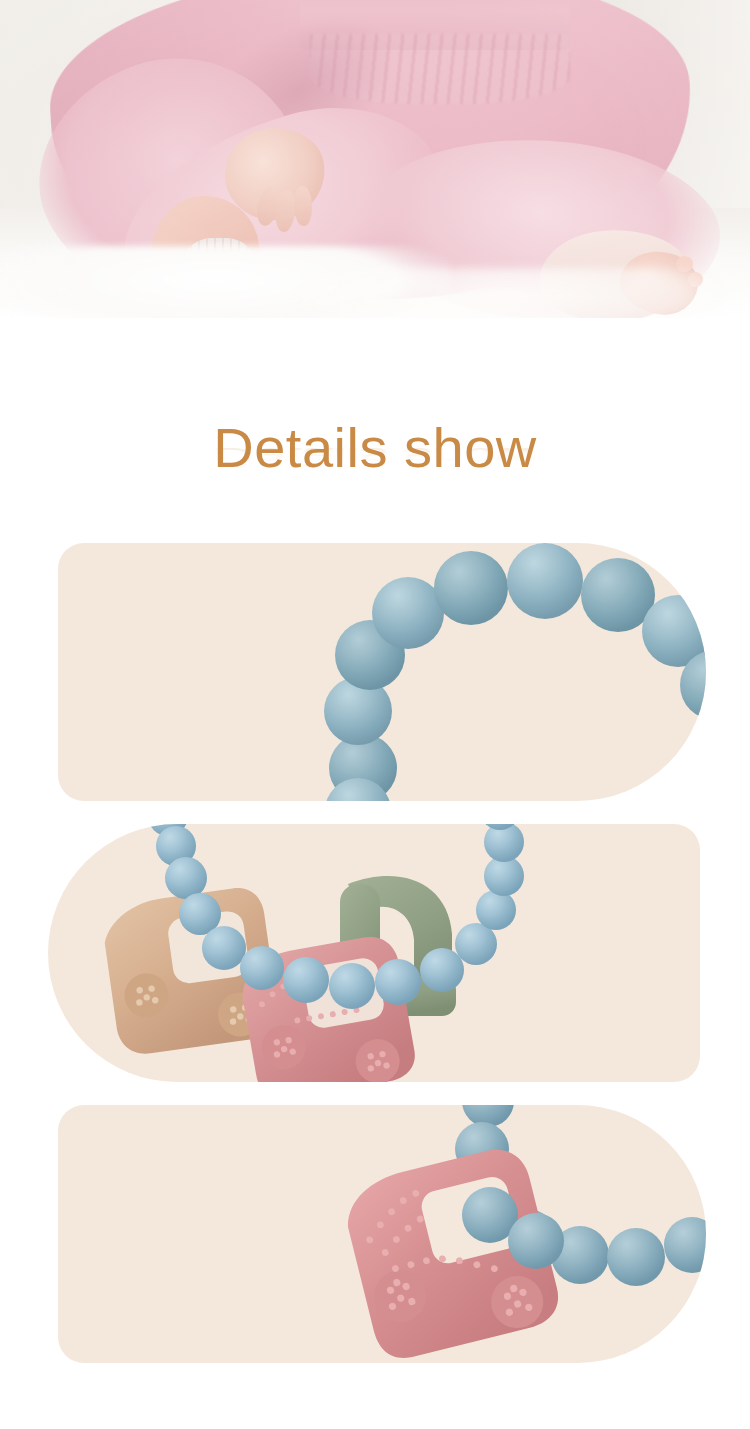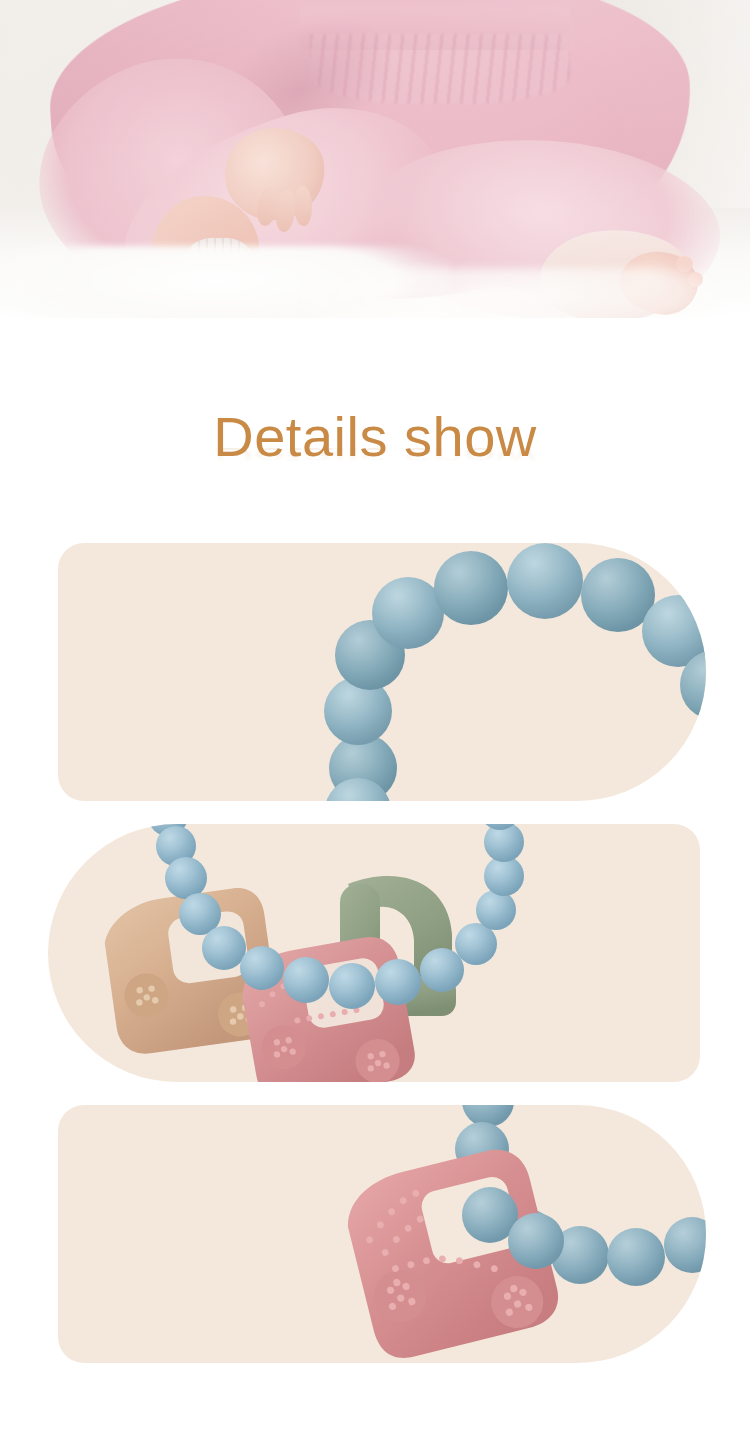--- a/index.html
+++ b/index.html
@@ -148,20 +148,21 @@
     background: radial-gradient(ellipse at 50% 45%, rgba(255,255,255,0) 45%, rgba(255,255,255,0.18) 100%);
   }
 
   
   .title-wrap {
     position: absolute; left: 0; top: 408px; width: 750px; text-align: center;
   }
   .title {
     font-size: 56px; font-weight: 400; color: #c98a46; letter-spacing: 0.5px;
     line-height: 1.05;
+    margin-top: 11px;
   }
   .title-reflection {
     position: absolute; left: 0; top: 62px; width: 750px; text-align: center;
     font-size: 56px; font-weight: 400; color: #c98a46; letter-spacing: 0.5px;
     transform: scaleY(-0.42);
     transform-origin: top center;
     opacity: 0.22;
     filter: blur(1.6px);
     -webkit-mask-image: linear-gradient(to top, rgba(0,0,0,1) 0%, rgba(0,0,0,0) 72%);
     mask-image: linear-gradient(to top, rgba(0,0,0,1) 0%, rgba(0,0,0,0) 72%);

